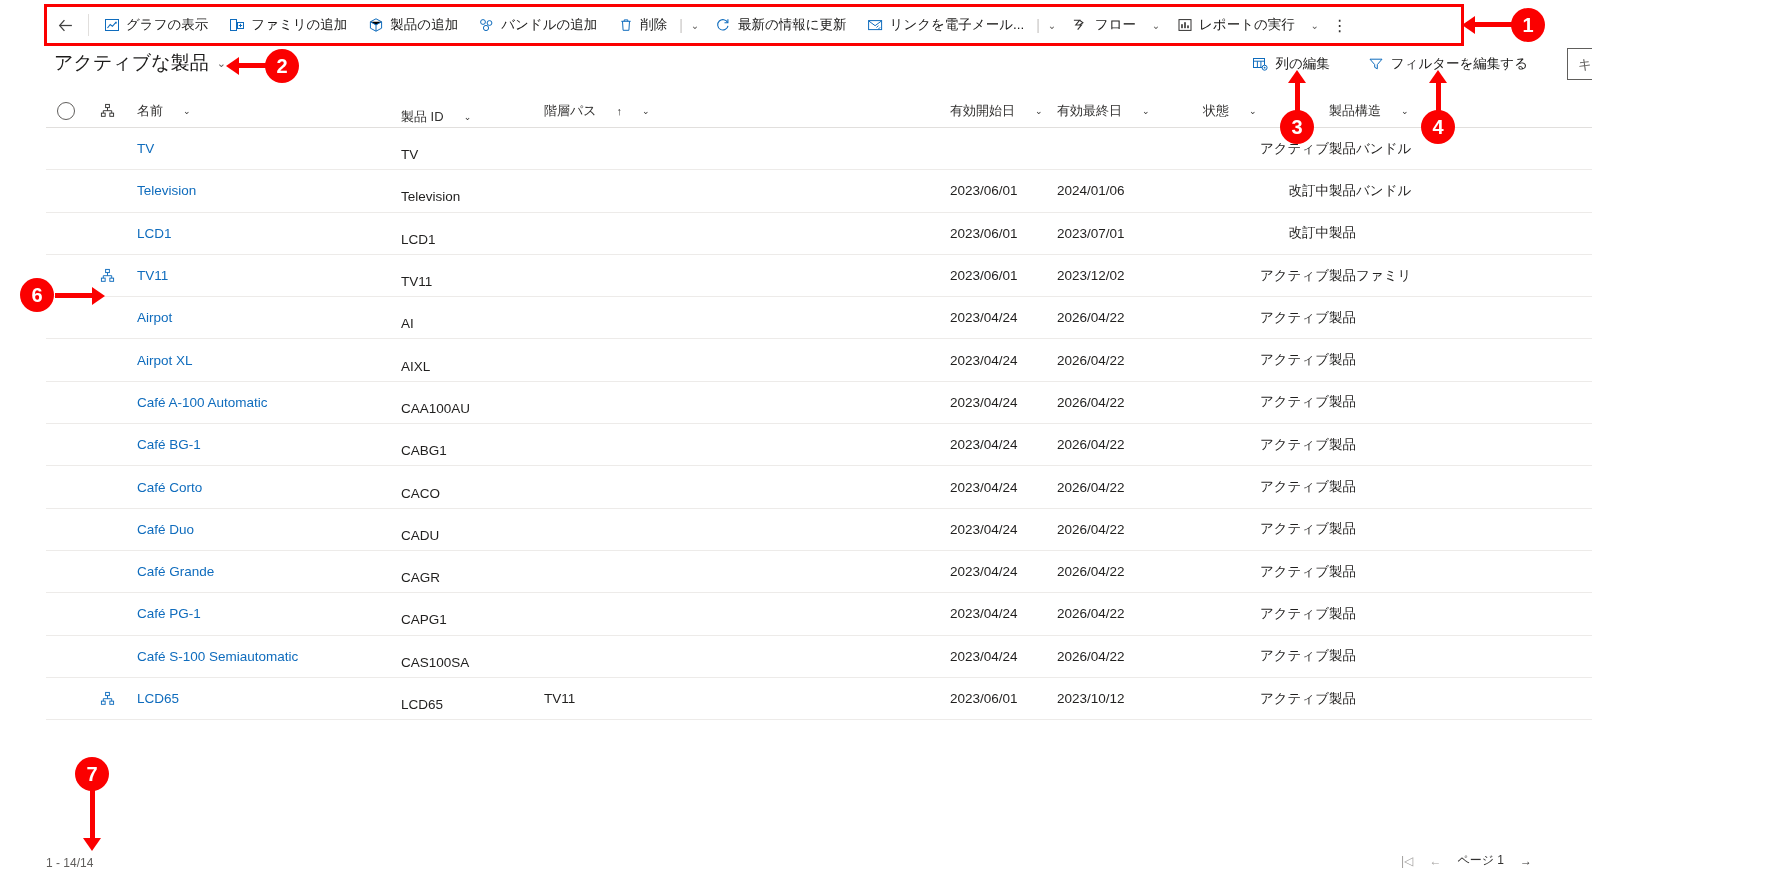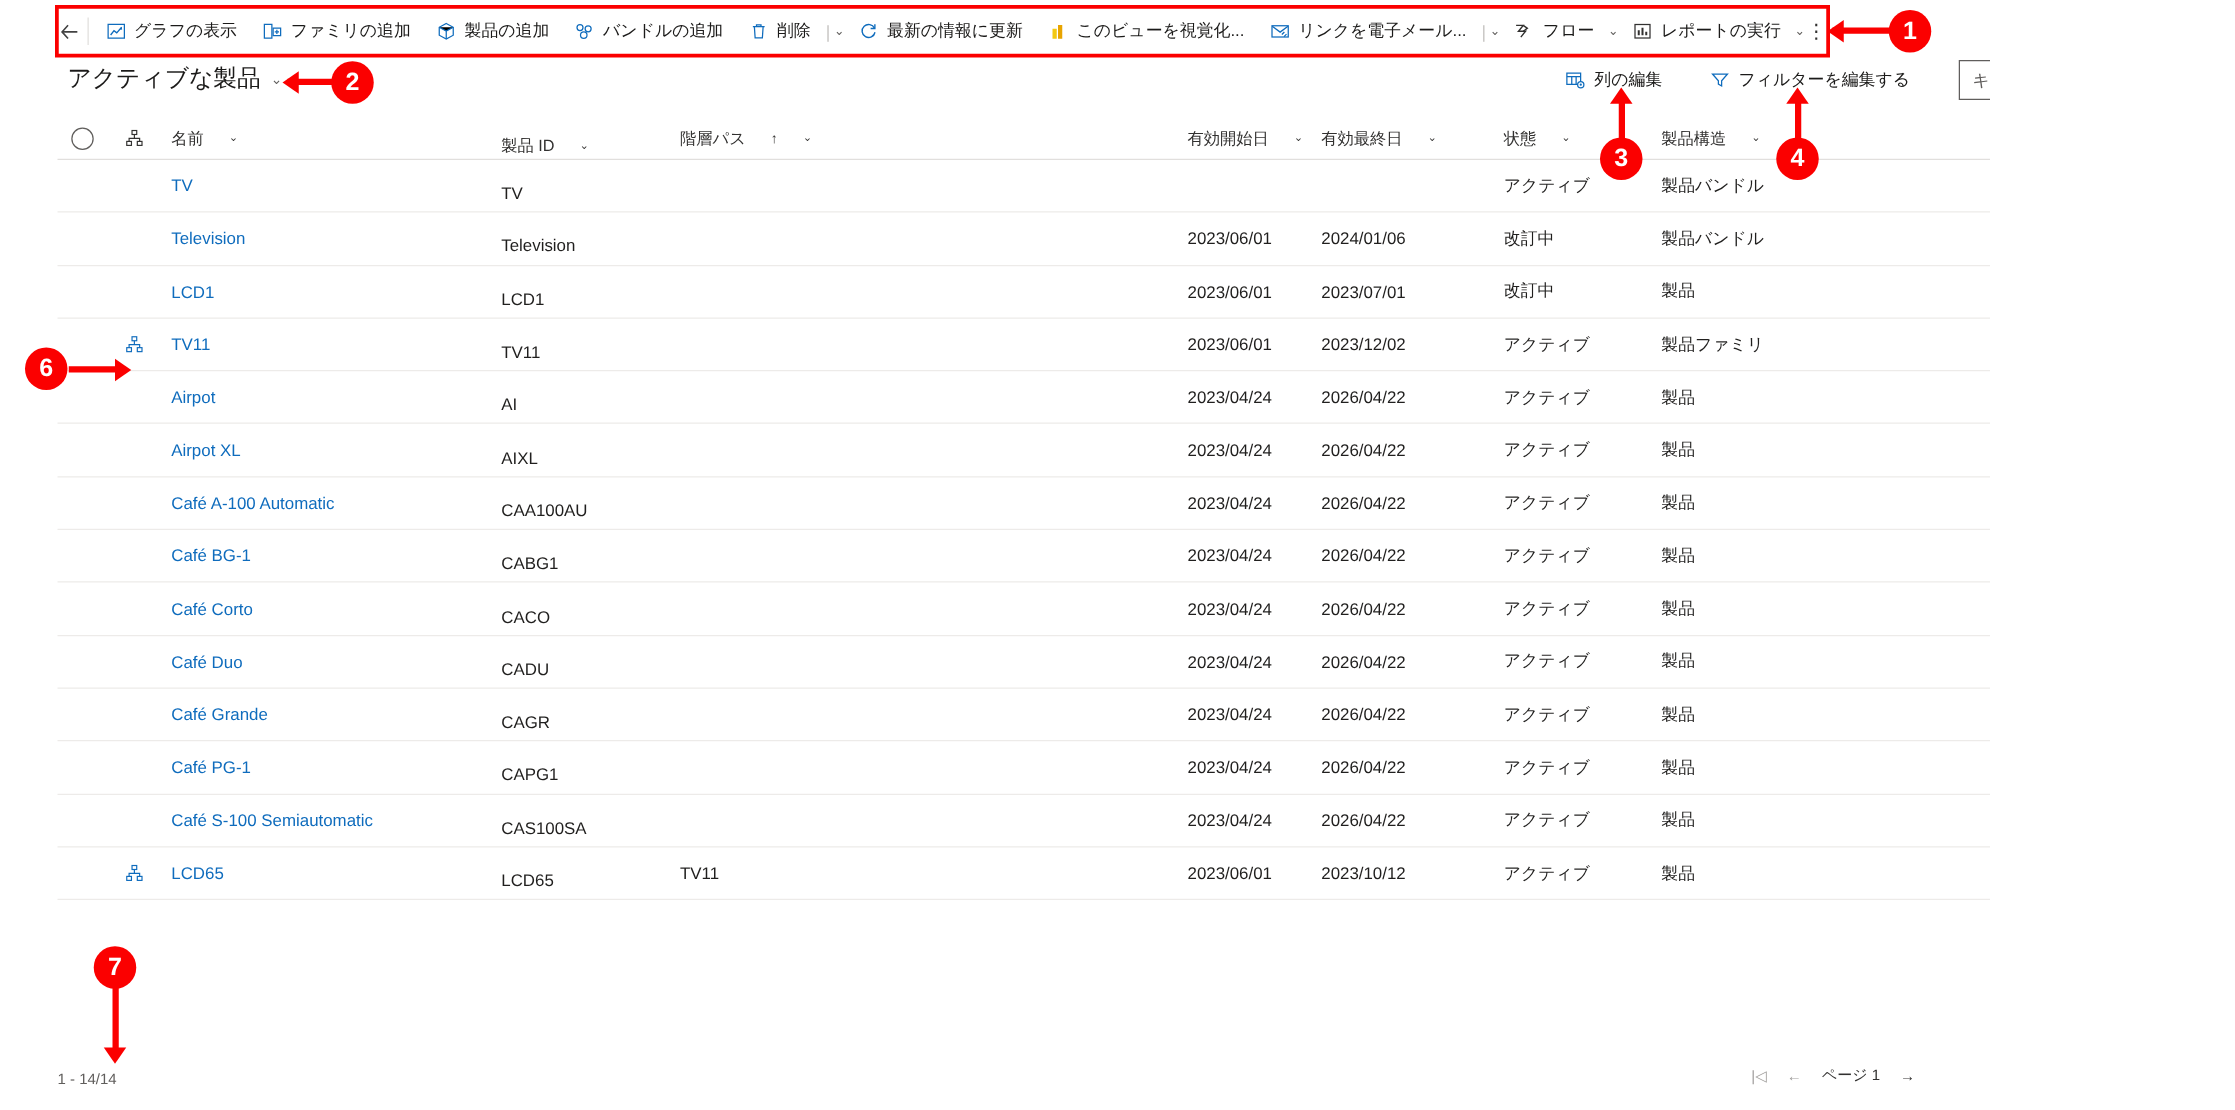--- a/index.html
+++ b/index.html
@@ -140,21 +140,21 @@
     color: #323130;
     font-size: 13px;
   }
   .c-check  { width: 40px; flex: 0 0 40px; display:flex; align-items:center; justify-content:center; }
   .c-hier   { width: 43px; flex: 0 0 43px; display:flex; align-items:center; justify-content:center; }
   .c-name   { width: 272px; flex: 0 0 272px; padding-left: 8px; }
   .c-pid    { width: 143px; flex: 0 0 143px; margin-top: 12px; }
   .c-path   { width: 406px; flex: 0 0 406px; }
   .c-start  { width: 107px; flex: 0 0 107px; }
   .c-end    { width: 146px; flex: 0 0 146px; }
-  .c-state  { width: 126px; flex: 0 0 126px; }
+  .c-state  { width: 126px; flex: 0 0 126px; text-align: right; }
   .c-struct { width: 180px; flex: 0 0 180px; }
 
   .hcell {
     display: flex; align-items: center; gap: 20px;
     cursor: pointer;
     color: #323130;
     white-space: nowrap;
   }
   .hcell .sort-asc { font-size: 11px; color: #323130; }
   .hcell .hcaret { font-size: 9px; color: #323130; }
@@ -306,29 +306,20 @@
     <div class="cmd-item">
       <span class="cmd-ico">
         <svg width="16" height="16" viewBox="0 0 16 16">
           <path d="M12.6 5.6A5.2 5.2 0 1 0 13 8.8" fill="none" stroke="#0f6cbd" stroke-width="1.1"></path>
           <path d="M12.9 2.3v3.5h-3.4" fill="none" stroke="#0f6cbd" stroke-width="1.1"></path>
         </svg>
       </span>
       <span>最新の情報に更新</span>
     </div>
 
-    <div class="cmd-item">
-      <span class="cmd-ico">
-        <svg width="16" height="16" viewBox="0 0 16 16">
-          <rect x="3" y="6" width="3.4" height="8" fill="#f2c811"></rect>
-          <rect x="7.4" y="3" width="3.4" height="11" fill="#e8a400"></rect>
-        </svg>
-      </span>
-      <span>このビューを視覚化...</span>
-    </div>
 
     <div class="cmd-item">
       <span class="cmd-ico">
         <svg width="17" height="16" viewBox="0 0 17 16">
           <rect x="1.6" y="3.6" width="13" height="9" fill="none" stroke="#0f6cbd" stroke-width="1"></rect>
           <path d="M1.8 4L8.1 8.7 14.4 4" fill="none" stroke="#0f6cbd" stroke-width="1"></path>
           <path d="M9.5 10.6l2-2M11.2 12.3l2-2" stroke="#0f6cbd" stroke-width="1"></path>
         </svg>
       </span>
       <span>リンクを電子メール...</span>

